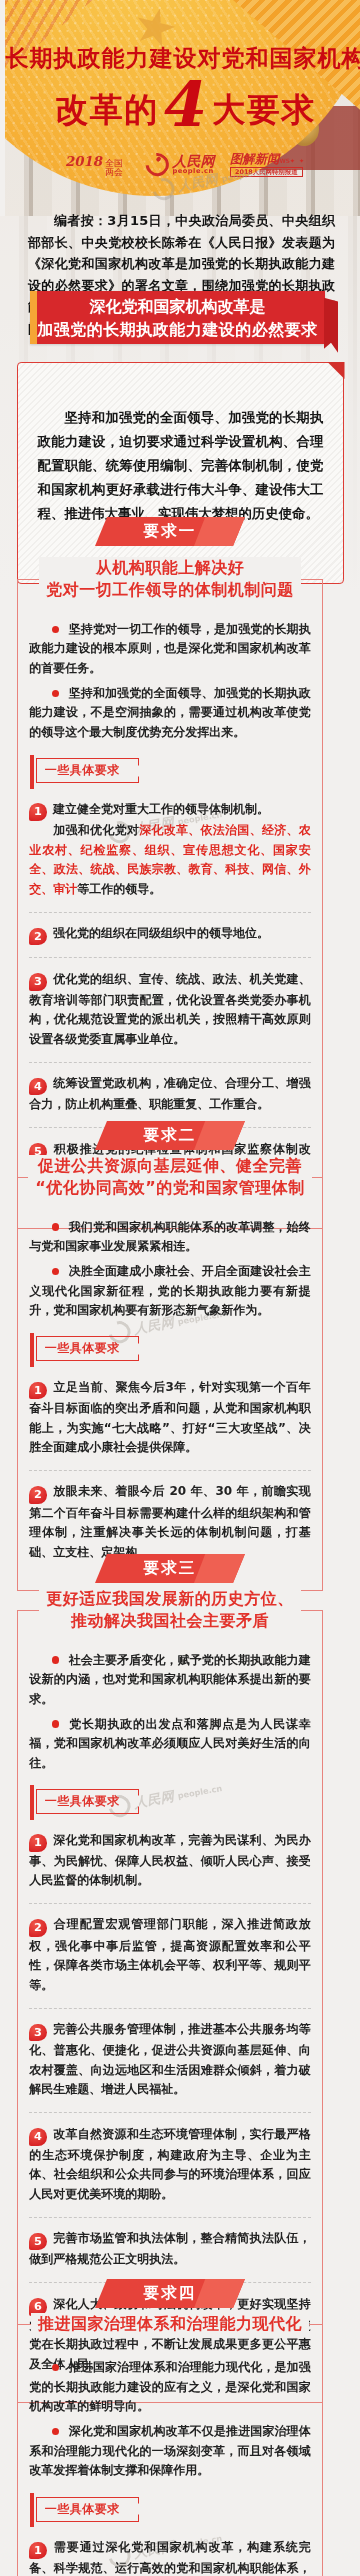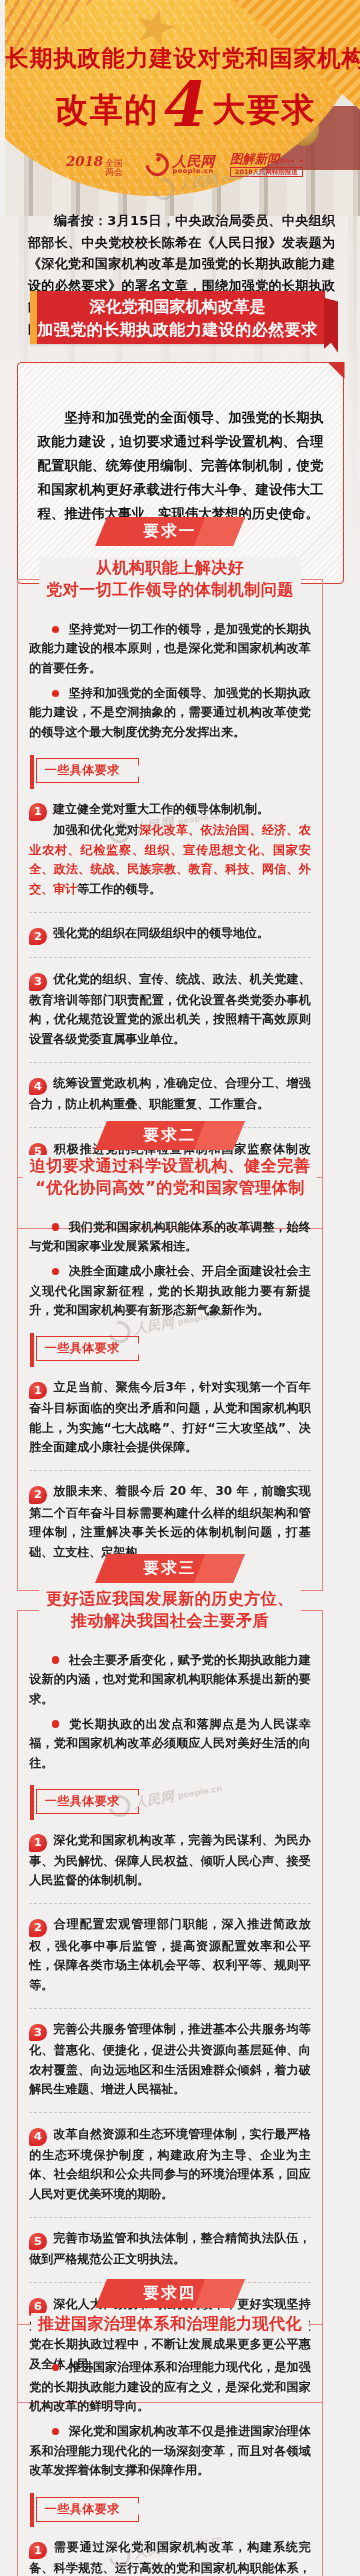--- a/index.html
+++ b/index.html
@@ -245,21 +245,21 @@
         </div>
       </div>
     </div>
   </div>
 
   <div class="section" style="top:1121px;">
     <div class="badge">
       <span class="badge-label">要求二</span>
     </div>
     <div class="sec-title">
-      <div>迫切要求通过科学设置机构、健全完善</div>
+      <div>促进公共资源向基层延伸、健全完善</div>
       <div>“优化协同高效”的党和国家管理体制</div>
     </div>
     <div class="sec-box" style="min-height:305px;">
       <p class="bullet"><span class="dot"></span><span>我们党和国家机构职能体系的改革调整，始终与党和国家事业发展紧紧相连。</span></p>
       <p class="bullet"><span class="dot"></span><span>决胜全面建成小康社会、开启全面建设社会主义现代化国家新征程，党的长期执政能力要有新提升，党和国家机构要有新形态新气象新作为。</span></p>
       <div class="ribbon-wrap"><span class="ribbon">一些具体要求</span></div>
       <div class="items">
         <div class="item">
           <p><span class="num">1</span><span><span>立足当前、聚焦今后3年，针对实现第一个百年奋斗目标面临的突出矛盾和问题，从党和国家机构职能上，为实施“七大战略”、打好“三大攻坚战”、决胜全面建成小康社会提供保障。</span></span></p>
         </div>

